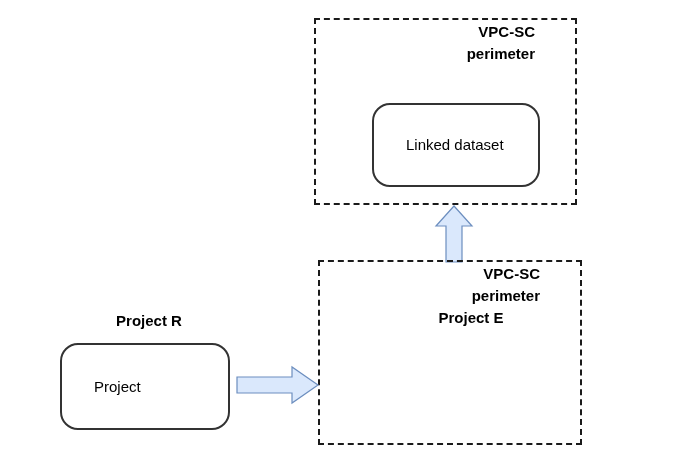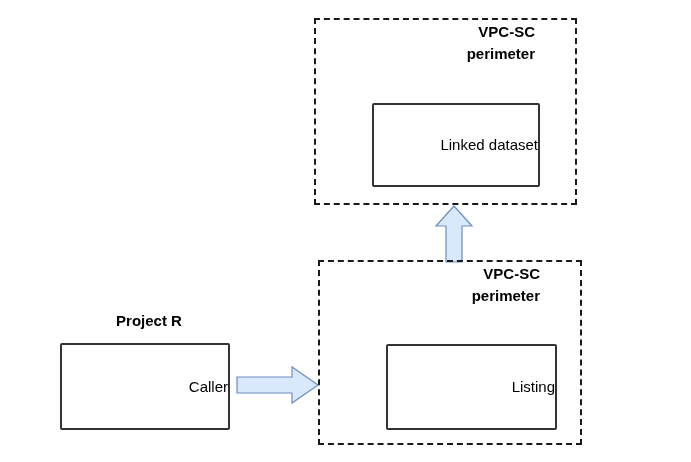--- a/index.html
+++ b/index.html
@@ -25,25 +25,26 @@
     border: 2px dashed #1a1a1a;
     background: transparent;
     box-sizing: border-box;
   }
 
   
   .node {
     position: absolute;
     box-sizing: border-box;
     border: 2px solid #333333;
-    border-radius: 2px;
+    border-radius: 18px;
     background: #ffffff;
     display: flex;
     align-items: center;
-    justify-content: flex-end;
+    justify-content: flex-start;
+    padding-left: 32px;
   }
   .node-label {
     font-size: 15px;
     line-height: 1.2;
     color: #000000;
     text-align: center;
     white-space: nowrap;
   }
 
   
@@ -85,29 +86,27 @@
       <polygon points="18,0 36,20 26,20 26,56 10,56 10,20 0,20" fill="#dae8fc" stroke="#6c8ebf" stroke-width="1.2"></polygon>
     </svg>
   </div>
 
   <div class="perimeter" style="left:318px; top:260px; width:264px; height:185px;"></div>
 
   <div class="label right" style="left:400px; top:264px; width:140px;">VPC-SC</div>
 
   <div class="label right" style="left:400px; top:286px; width:140px;">perimeter</div>
 
+  <div class="label center" style="left:401px; top:308px; width:140px;">Project E</div>
 
-  <div class="node" style="left:386px; top:344px; width:171px; height:86px;">
-    <span class="node-label">Listing</span>
-  </div>
 
   <div class="label center" style="left:79px; top:311px; width:140px;">Project R</div>
 
   <div class="node" style="left:60px; top:343px; width:170px; height:87px;">
-    <span class="node-label">Caller</span>
+    <span class="node-label">Project</span>
   </div>
 
   <div class="arrow" style="left:237px; top:367px; width:81px; height:36px;">
     <svg width="81" height="36" viewBox="0 0 81 36" xmlns="http://www.w3.org/2000/svg">
       <polygon points="0,10 55,10 55,0 81,18 55,36 55,26 0,26" fill="#dae8fc" stroke="#6c8ebf" stroke-width="1.2"></polygon>
     </svg>
   </div>
 
 </div>
 

